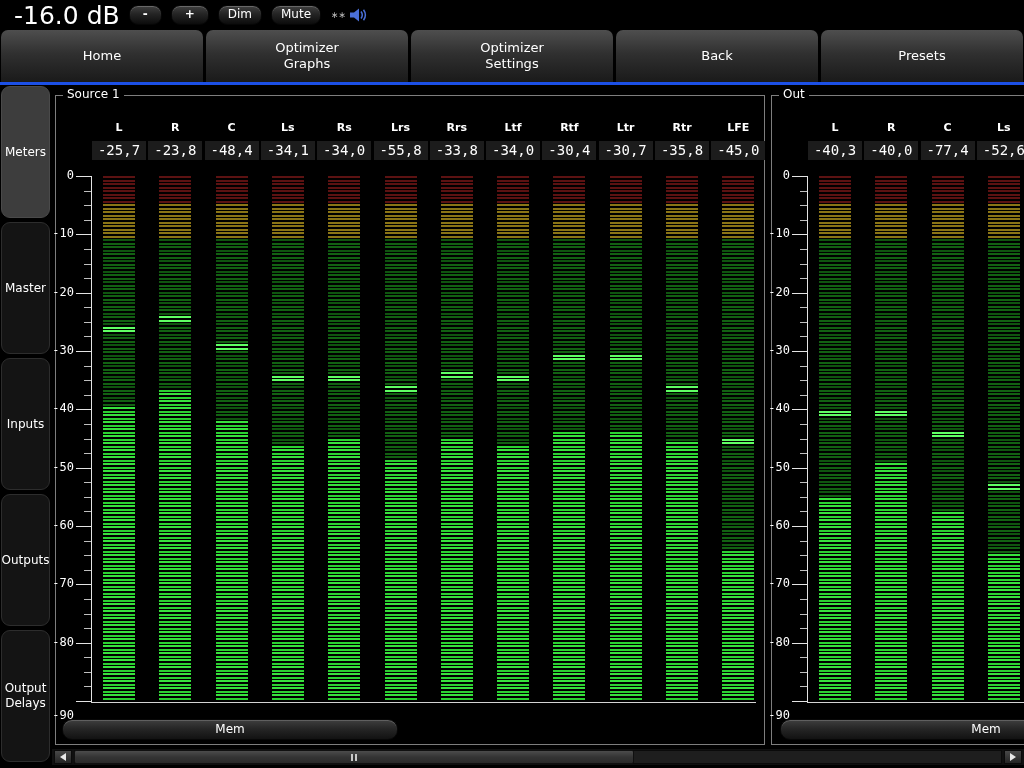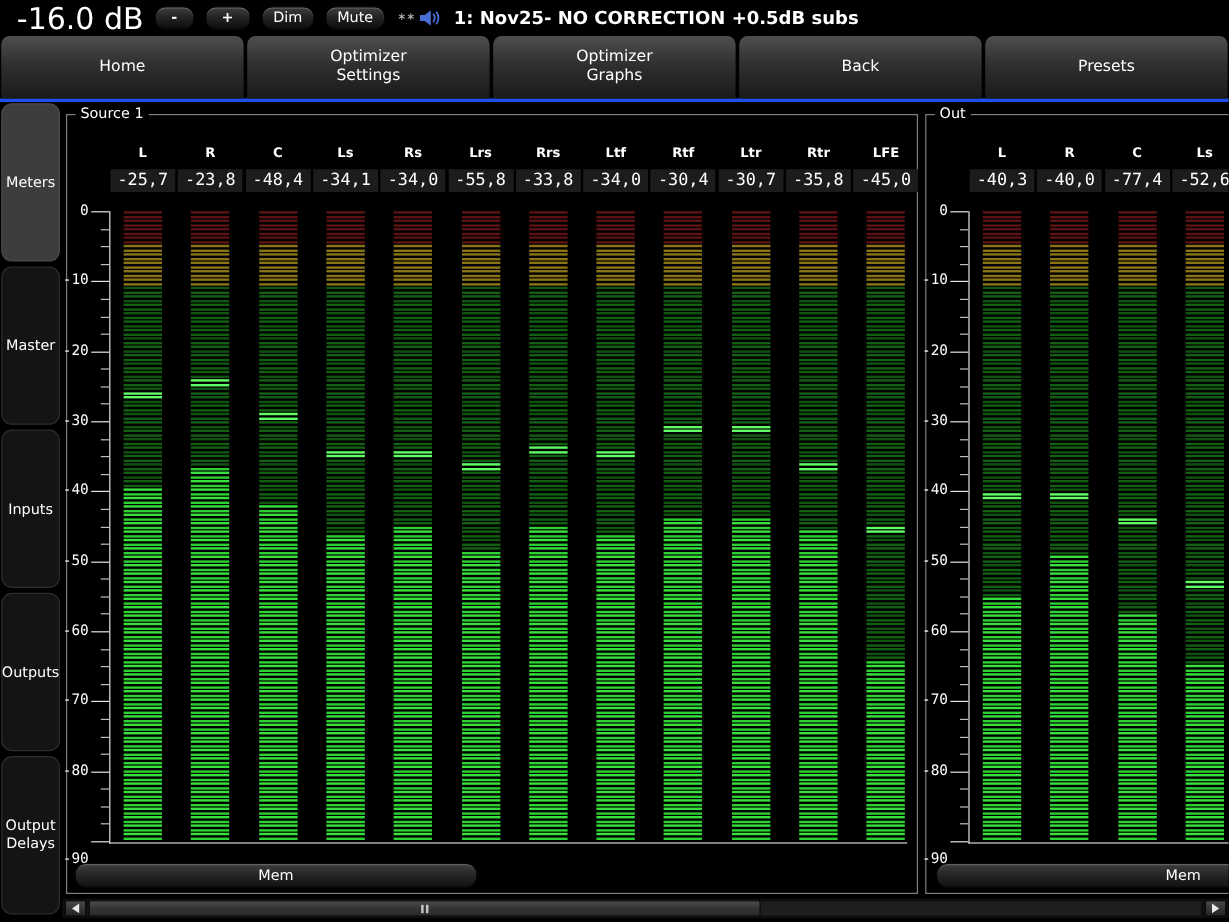--- a/index.html
+++ b/index.html
@@ -82,33 +82,32 @@
     <div class="tb-btn">Dim</div>
     <div class="tb-btn">Mute</div>
     <span class="mini-glyph">∗∗</span>
     <span class="spk">
       <svg width="20" height="16" viewBox="0 0 20 16">
         <polygon points="2,5.5 6,5.5 11,1.5 11,14.5 6,10.5 2,10.5" fill="#4a6fd8"></polygon>
         <path d="M13 4.5 q2.6 3.5 0 7" stroke="#4a6fd8" stroke-width="1.5" fill="none"></path>
         <path d="M15.5 2.8 q3.8 5.2 0 10.4" stroke="#4a6fd8" stroke-width="1.5" fill="none"></path>
       </svg>
     </span>
-    <div class="title">1: Nov25- NO CORRECTION +0.5dB subs</div>
   </div>
 
   <div class="tabbar">
     <div class="tabs">
       <div class="tab">
           <span>Home</span>
         </div>
       <div class="tab">
-          <span>Optimizer Settings</span>
+          <span>Optimizer Graphs</span>
         </div>
       <div class="tab">
-          <span>Optimizer Graphs</span>
+          <span>Optimizer Settings</span>
         </div>
       <div class="tab">
           <span>Back</span>
         </div>
       <div class="tab">
           <span>Presets</span>
         </div>
     </div>
     <div class="tab-underline"></div>
   </div>

